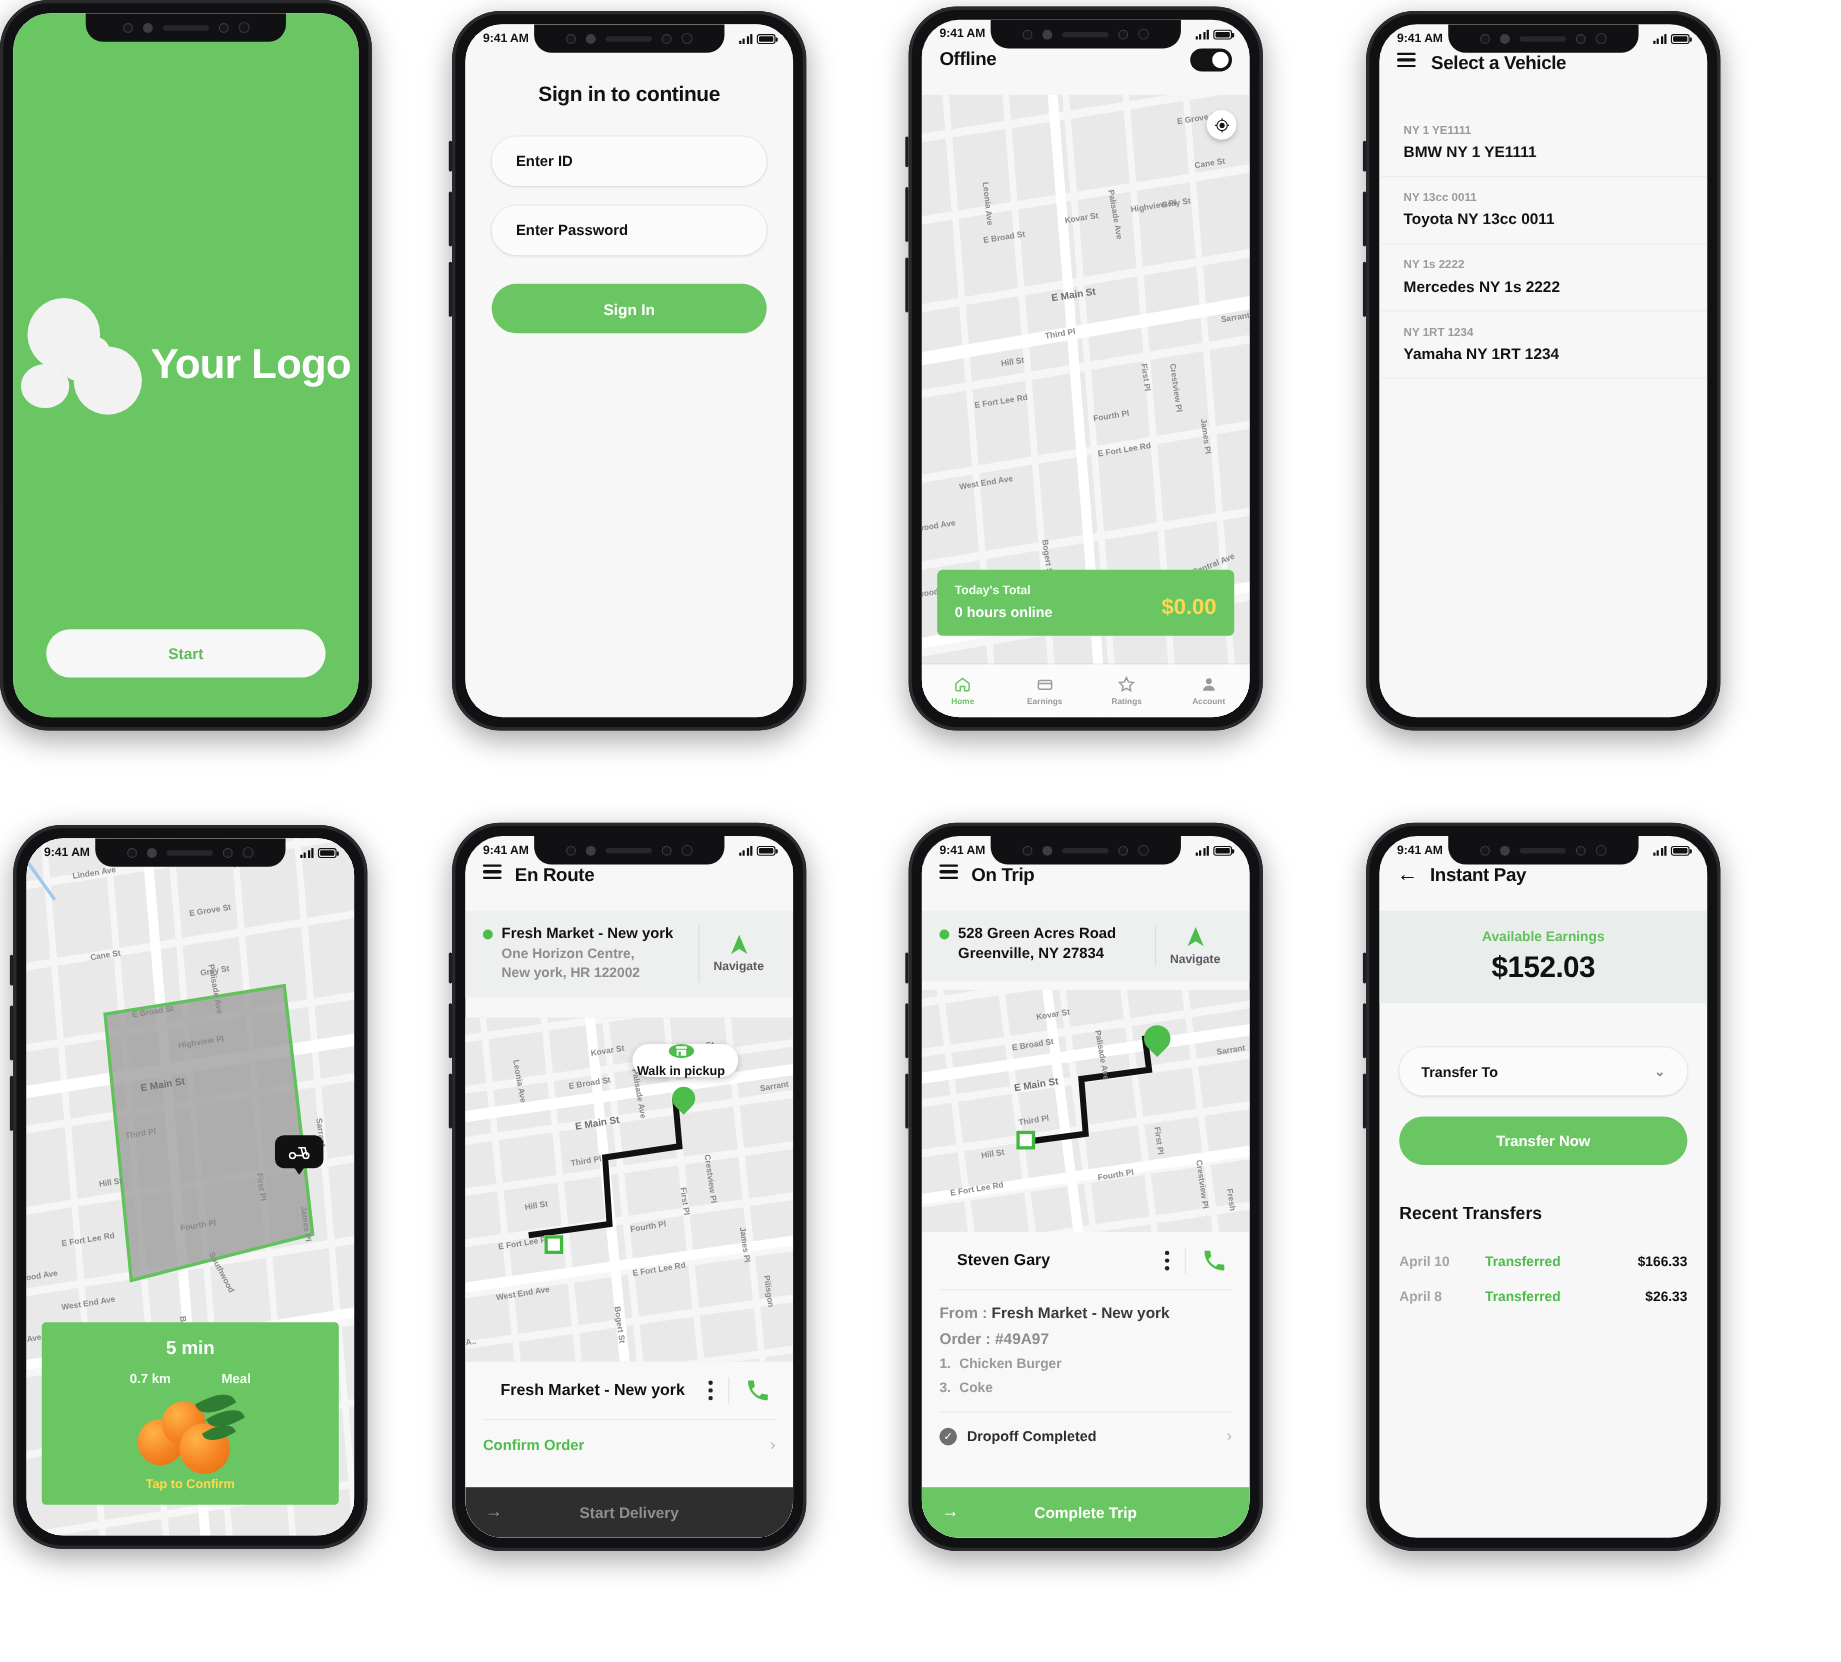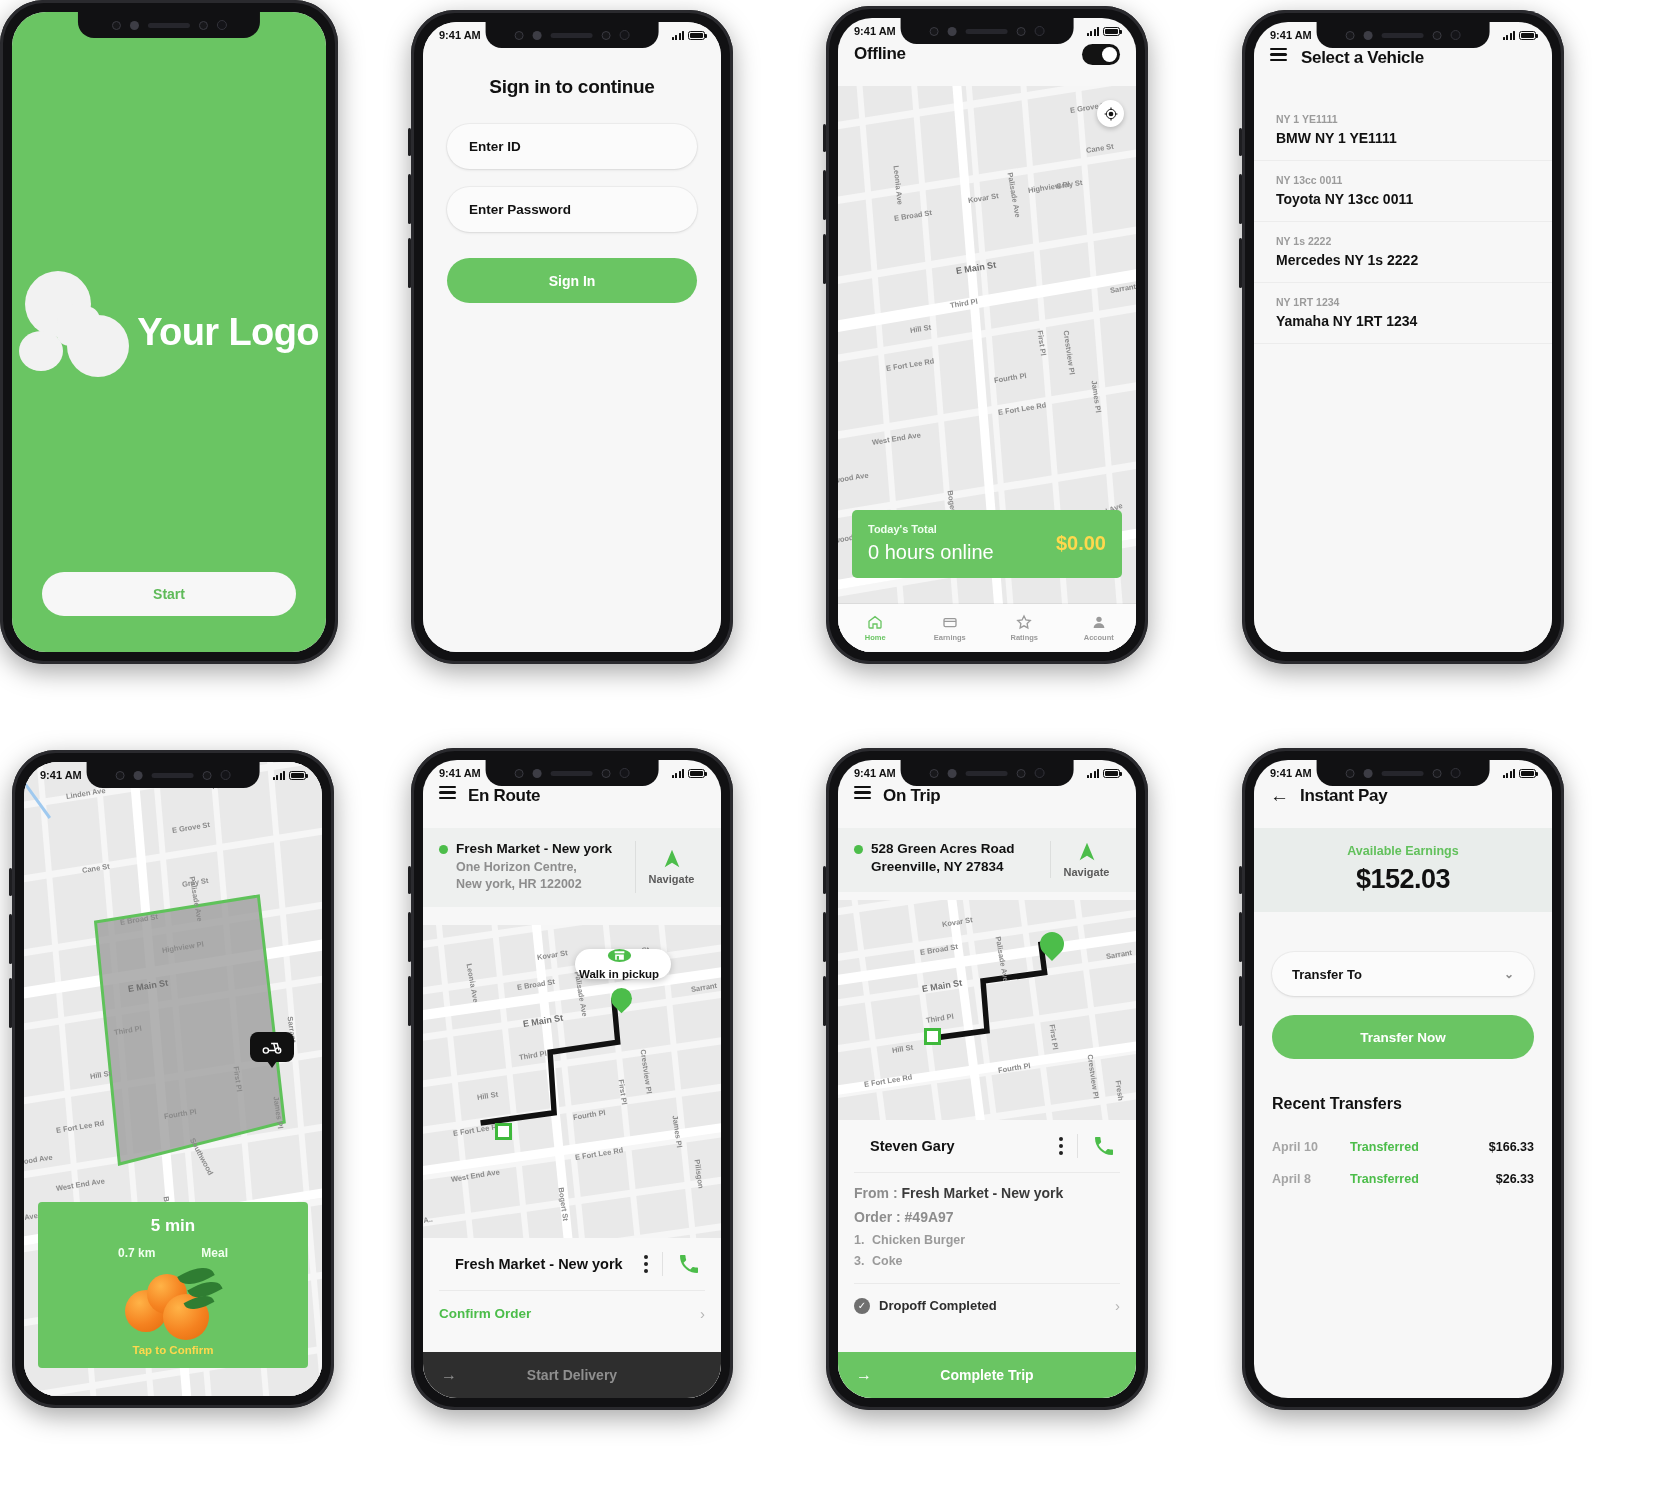--- a/index.html
+++ b/index.html
@@ -91,24 +91,24 @@
     display:flex; padding:0 16px; z-index:20;
   }
   .topbar .tb-title { font-size:17px; font-weight:800; color:#111; letter-spacing:-.3px; }
   .toggle { margin-left:auto; width:38px; height:21px; background:#131313; border-radius:12px; position:relative; }
   .toggle i { position:absolute; right:3px; top:3px; width:15px; height:15px; border-radius:50%; background:#fff; }
   .gps-btn { position:absolute; right:12px; top:82px; width:27px; height:27px; background:#fff;
              border-radius:50%; box-shadow:0 2px 5px rgba(0,0,0,.22); display:flex; align-items:center;
              justify-content:center; z-index:22; }
   .earn-card {
     position:absolute; left:14px; right:14px; bottom:74px; background:#6ac563; border-radius:5px;
-    padding:13px 16px 14px; z-index:24; display:flex; align-items:center; justify-content:space-between;
+    padding:13px 16px 14px; z-index:24; display:flex; align-items:flex-end; justify-content:space-between;
   }
   .earn-card .ec-label { font-size:11px; color:#f0fff0; font-weight:600; margin-bottom:6px; }
-  .earn-card .ec-sub   { font-size:20px; color:#fff; font-weight:400; }
+  .earn-card .ec-sub   { font-size:13px; color:#fff; font-weight:700; }
   .earn-card .ec-amt   { font-size:20px; color:#ffd84d; font-weight:800; }
   .tabbar {
     position:absolute; bottom:0; left:0; right:0; height:48px; background:#fbfbfb;
     display:flex; z-index:26; box-shadow:0 -1px 0 rgba(0,0,0,.06);
   }
   .tabbar .tab { flex:1; display:flex; flex-direction:column; align-items:center; justify-content:center; gap:3px; }
   .tabbar .tab span { font-size:7.5px; color:#9a9a9a; font-weight:600; }
   .tabbar .tab.active span { color:#6ac563; }
 
   

